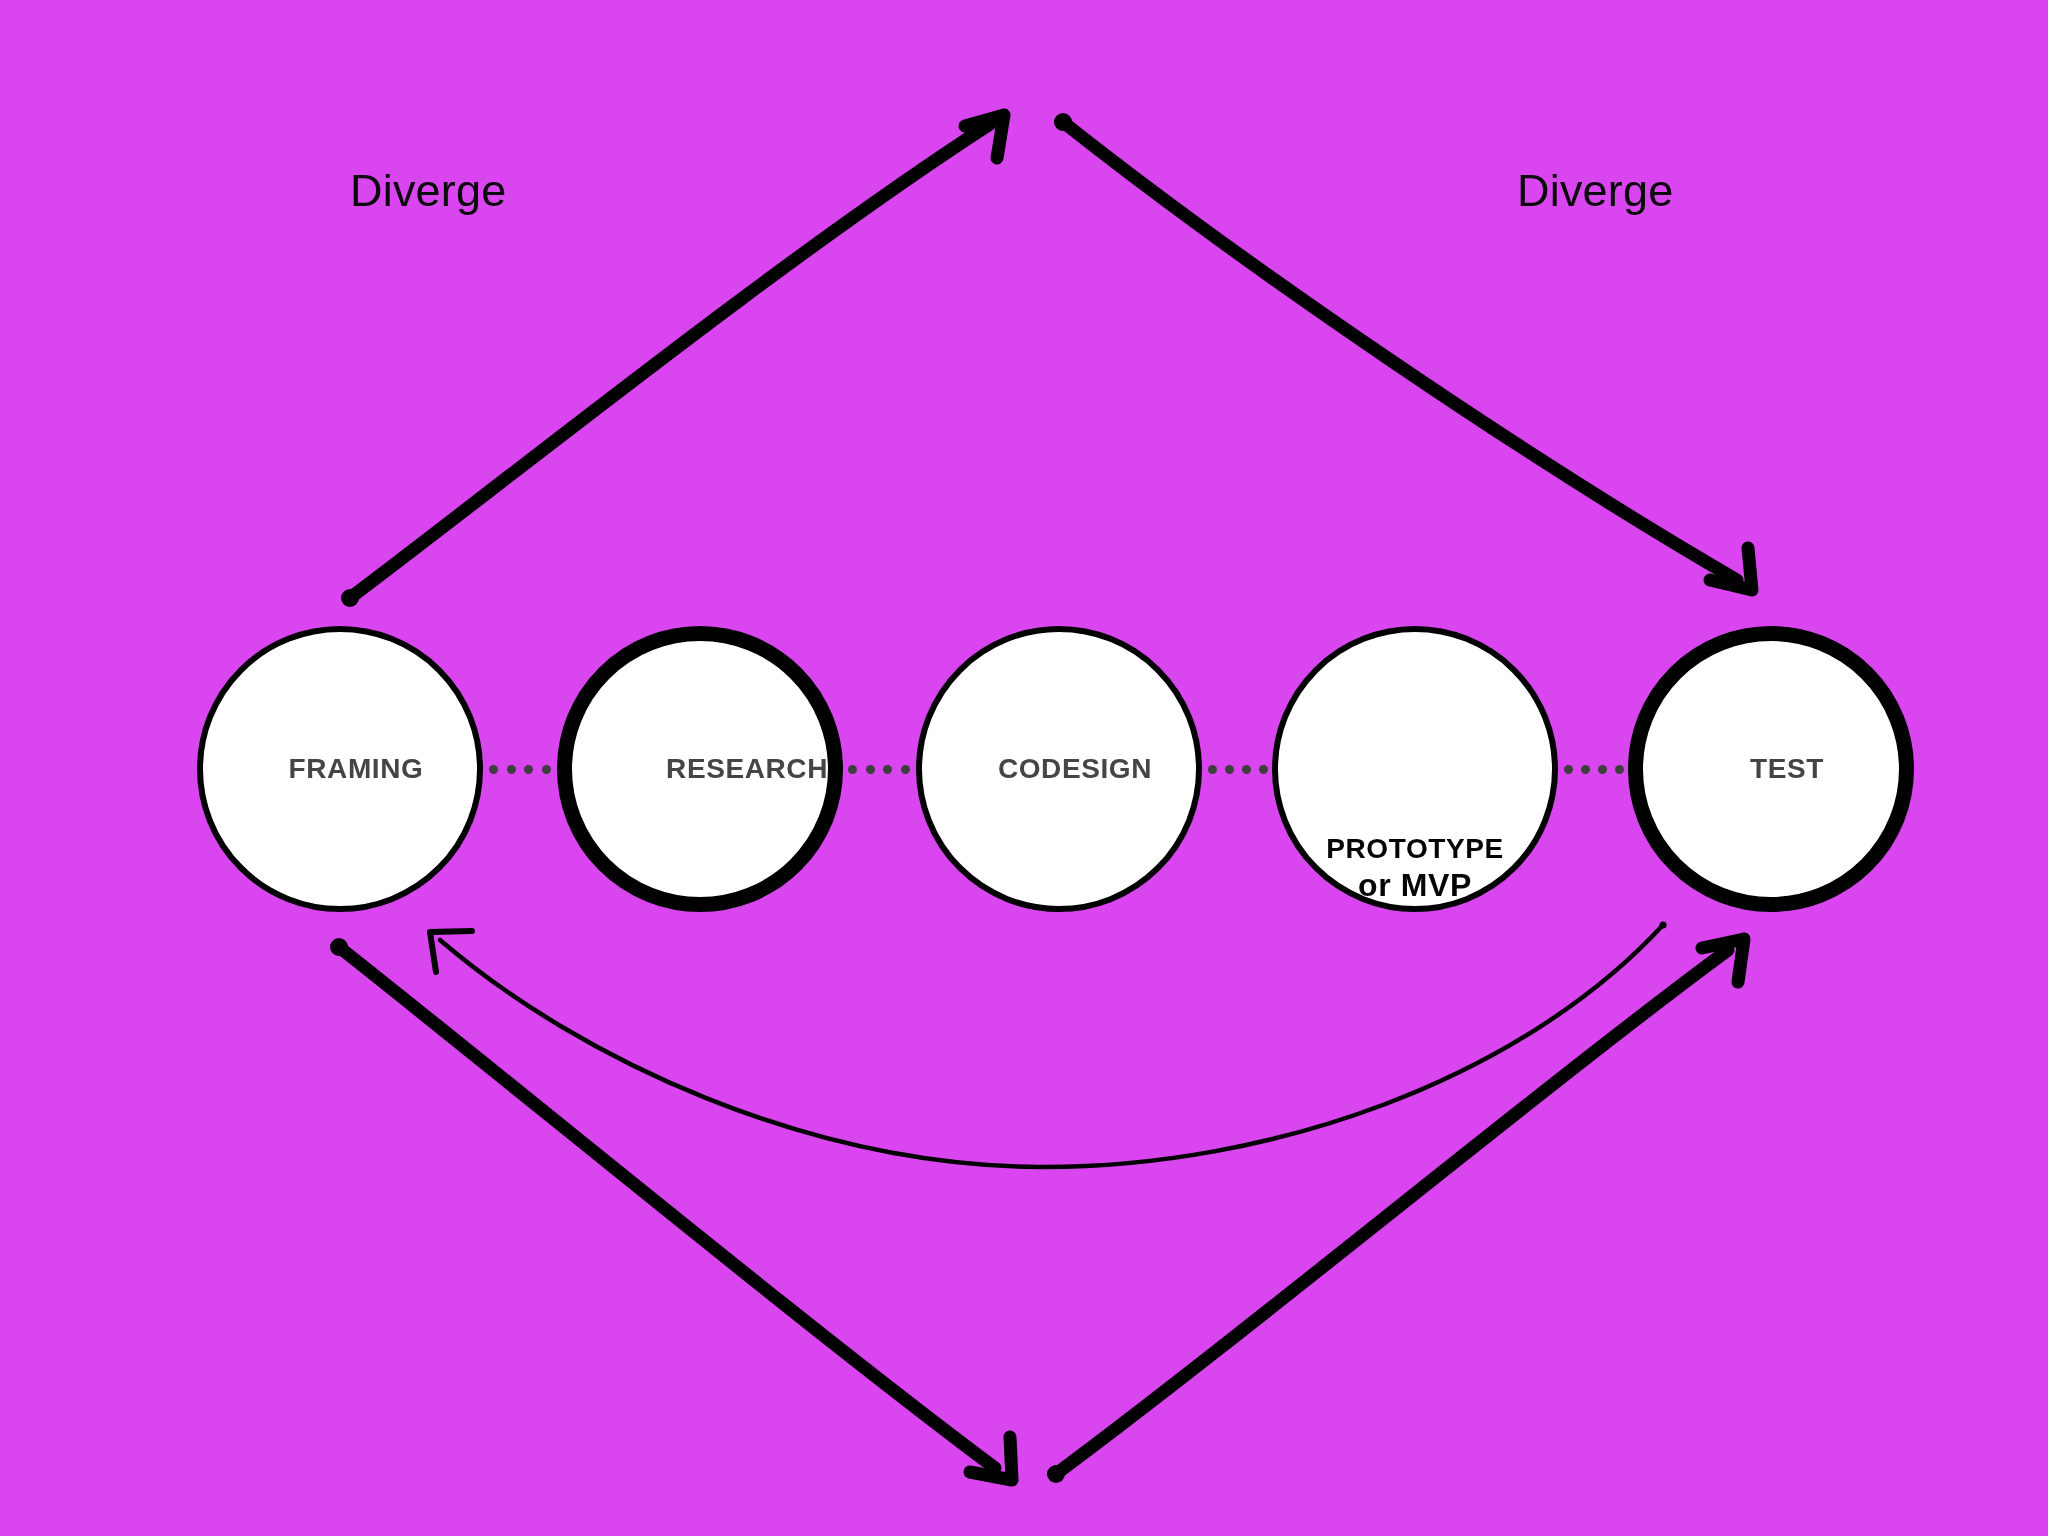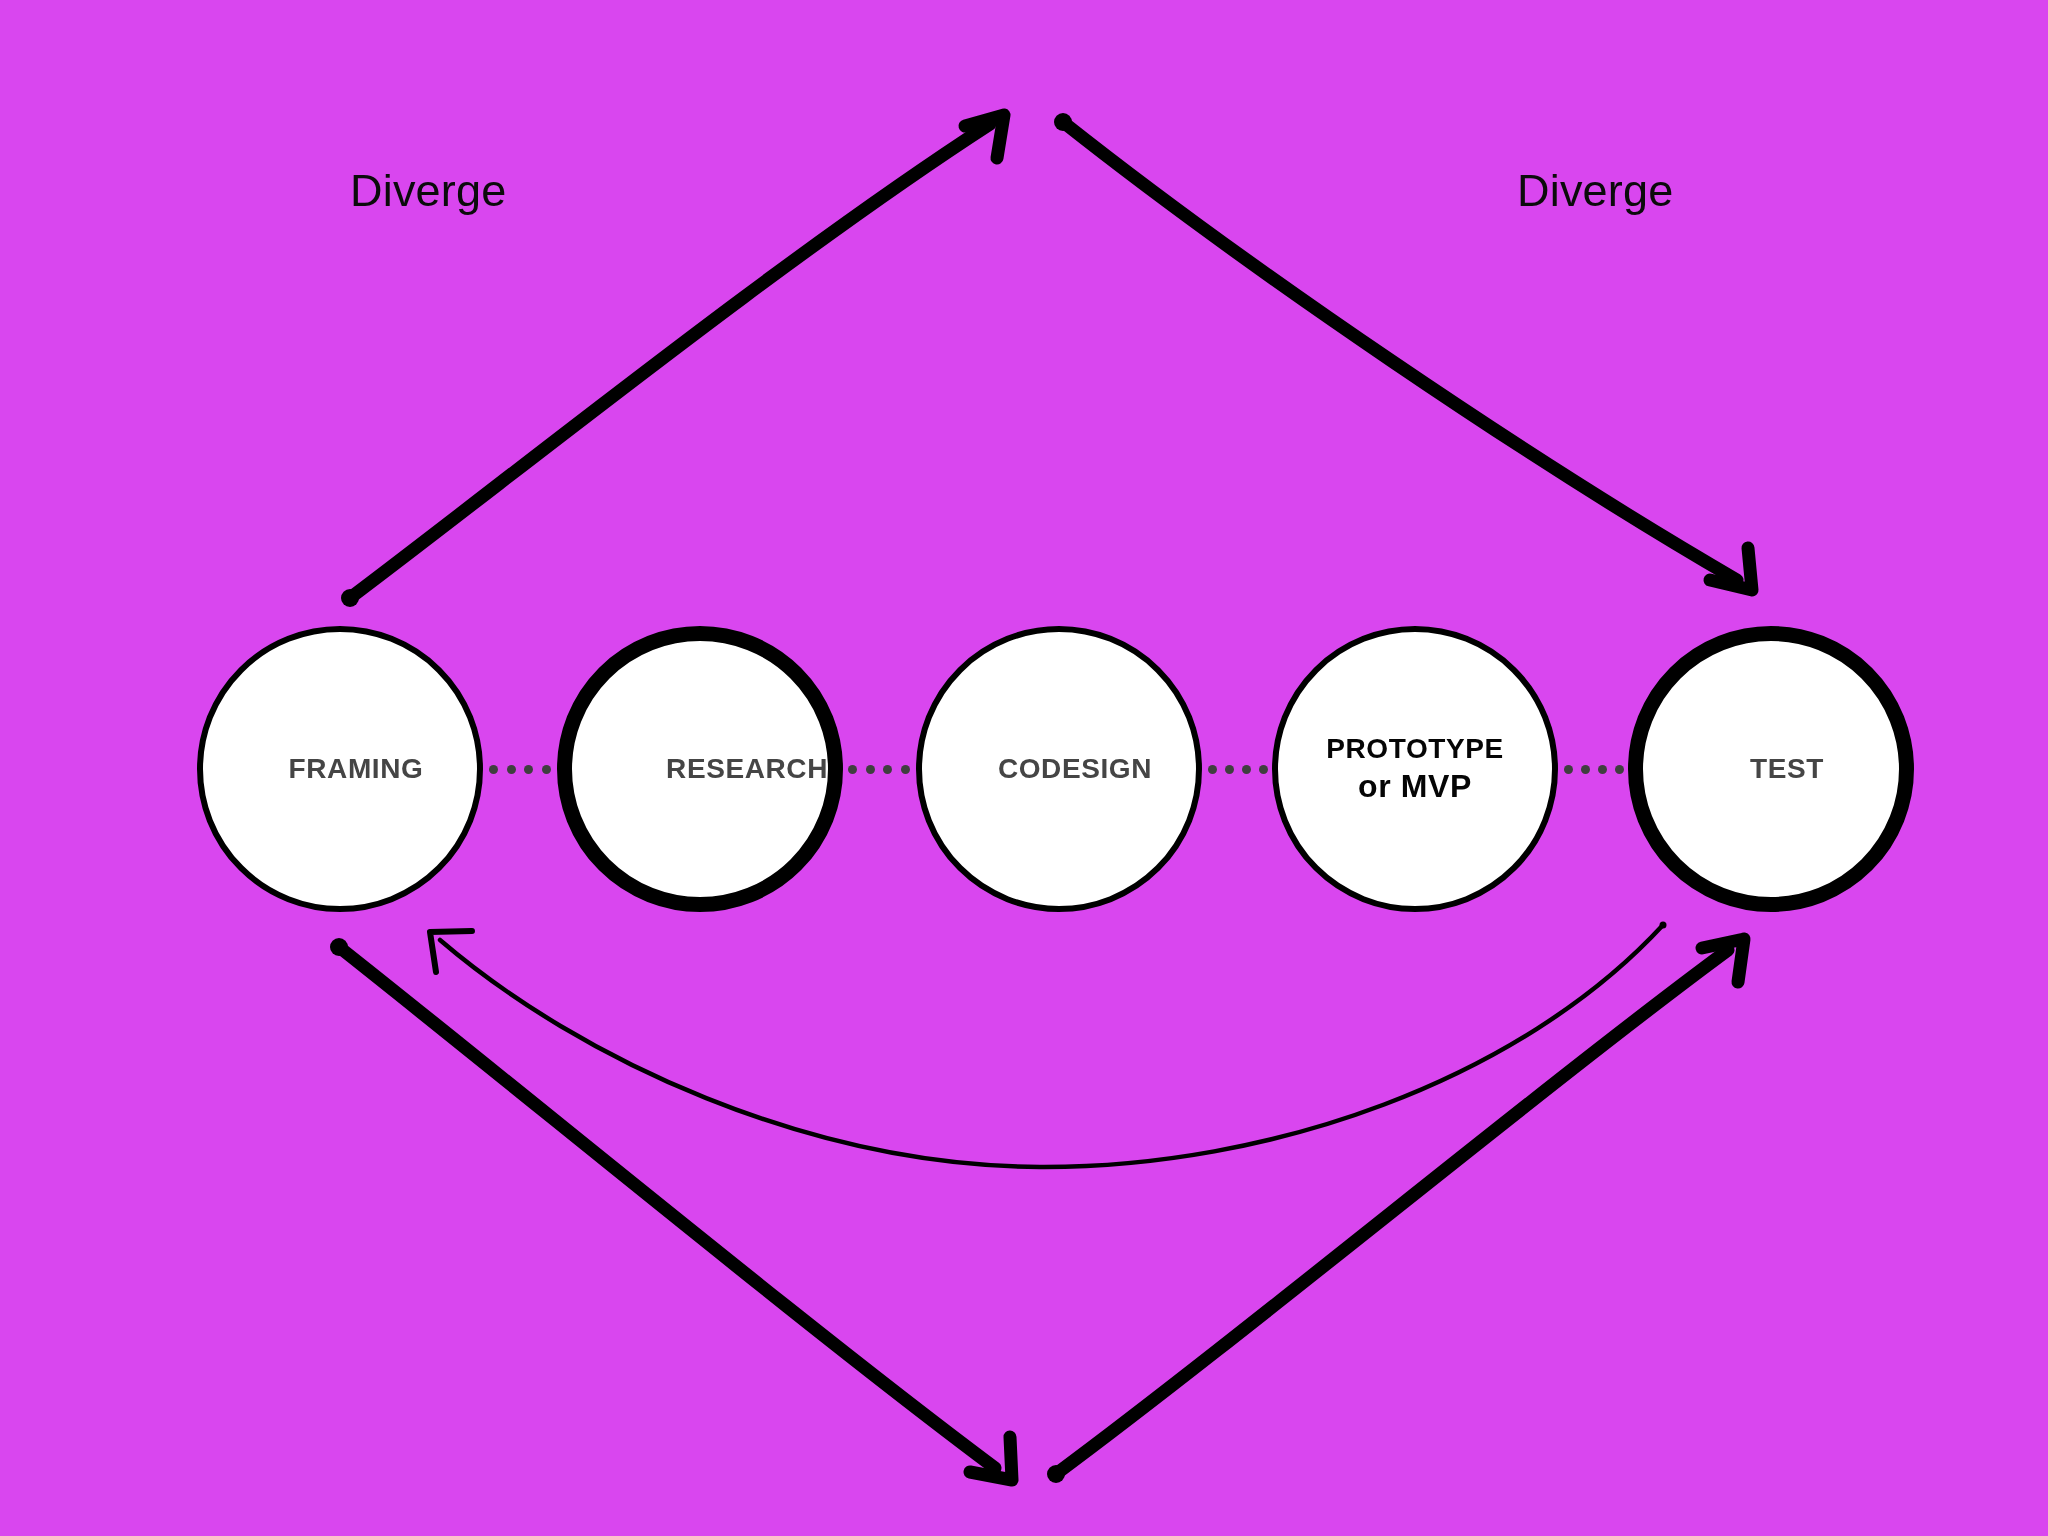--- a/index.html
+++ b/index.html
@@ -125,21 +125,21 @@
   </div>
 
   <div class="node-circle thick" style="left:557px; top:626px; width:286px; height:286px;align-items:flex-end;">
     <span class="node-label gray">RESEARCH</span>
   </div>
 
   <div class="node-circle thin" style="left:916px; top:626px; width:286px; height:286px;">
     <span class="node-label gray">CODESIGN</span>
   </div>
 
-  <div class="node-circle thin" style="left:1272px; top:626px; width:286px; height:286px;">
+  <div class="node-circle thin" style="left:1272px; top:626px; width:286px; height:286px;justify-content:flex-end;">
     <span class="node-label black">PROTOTYPE</span>
     <span class="node-label black sub">or MVP</span>
   </div>
 
   <div class="node-circle thick" style="left:1628px; top:626px; width:286px; height:286px;">
     <span class="node-label gray">TEST</span>
   </div>
 
   <div class="dot-connector" style="left:489px; top:764px; width:62px;">
     <i></i>

